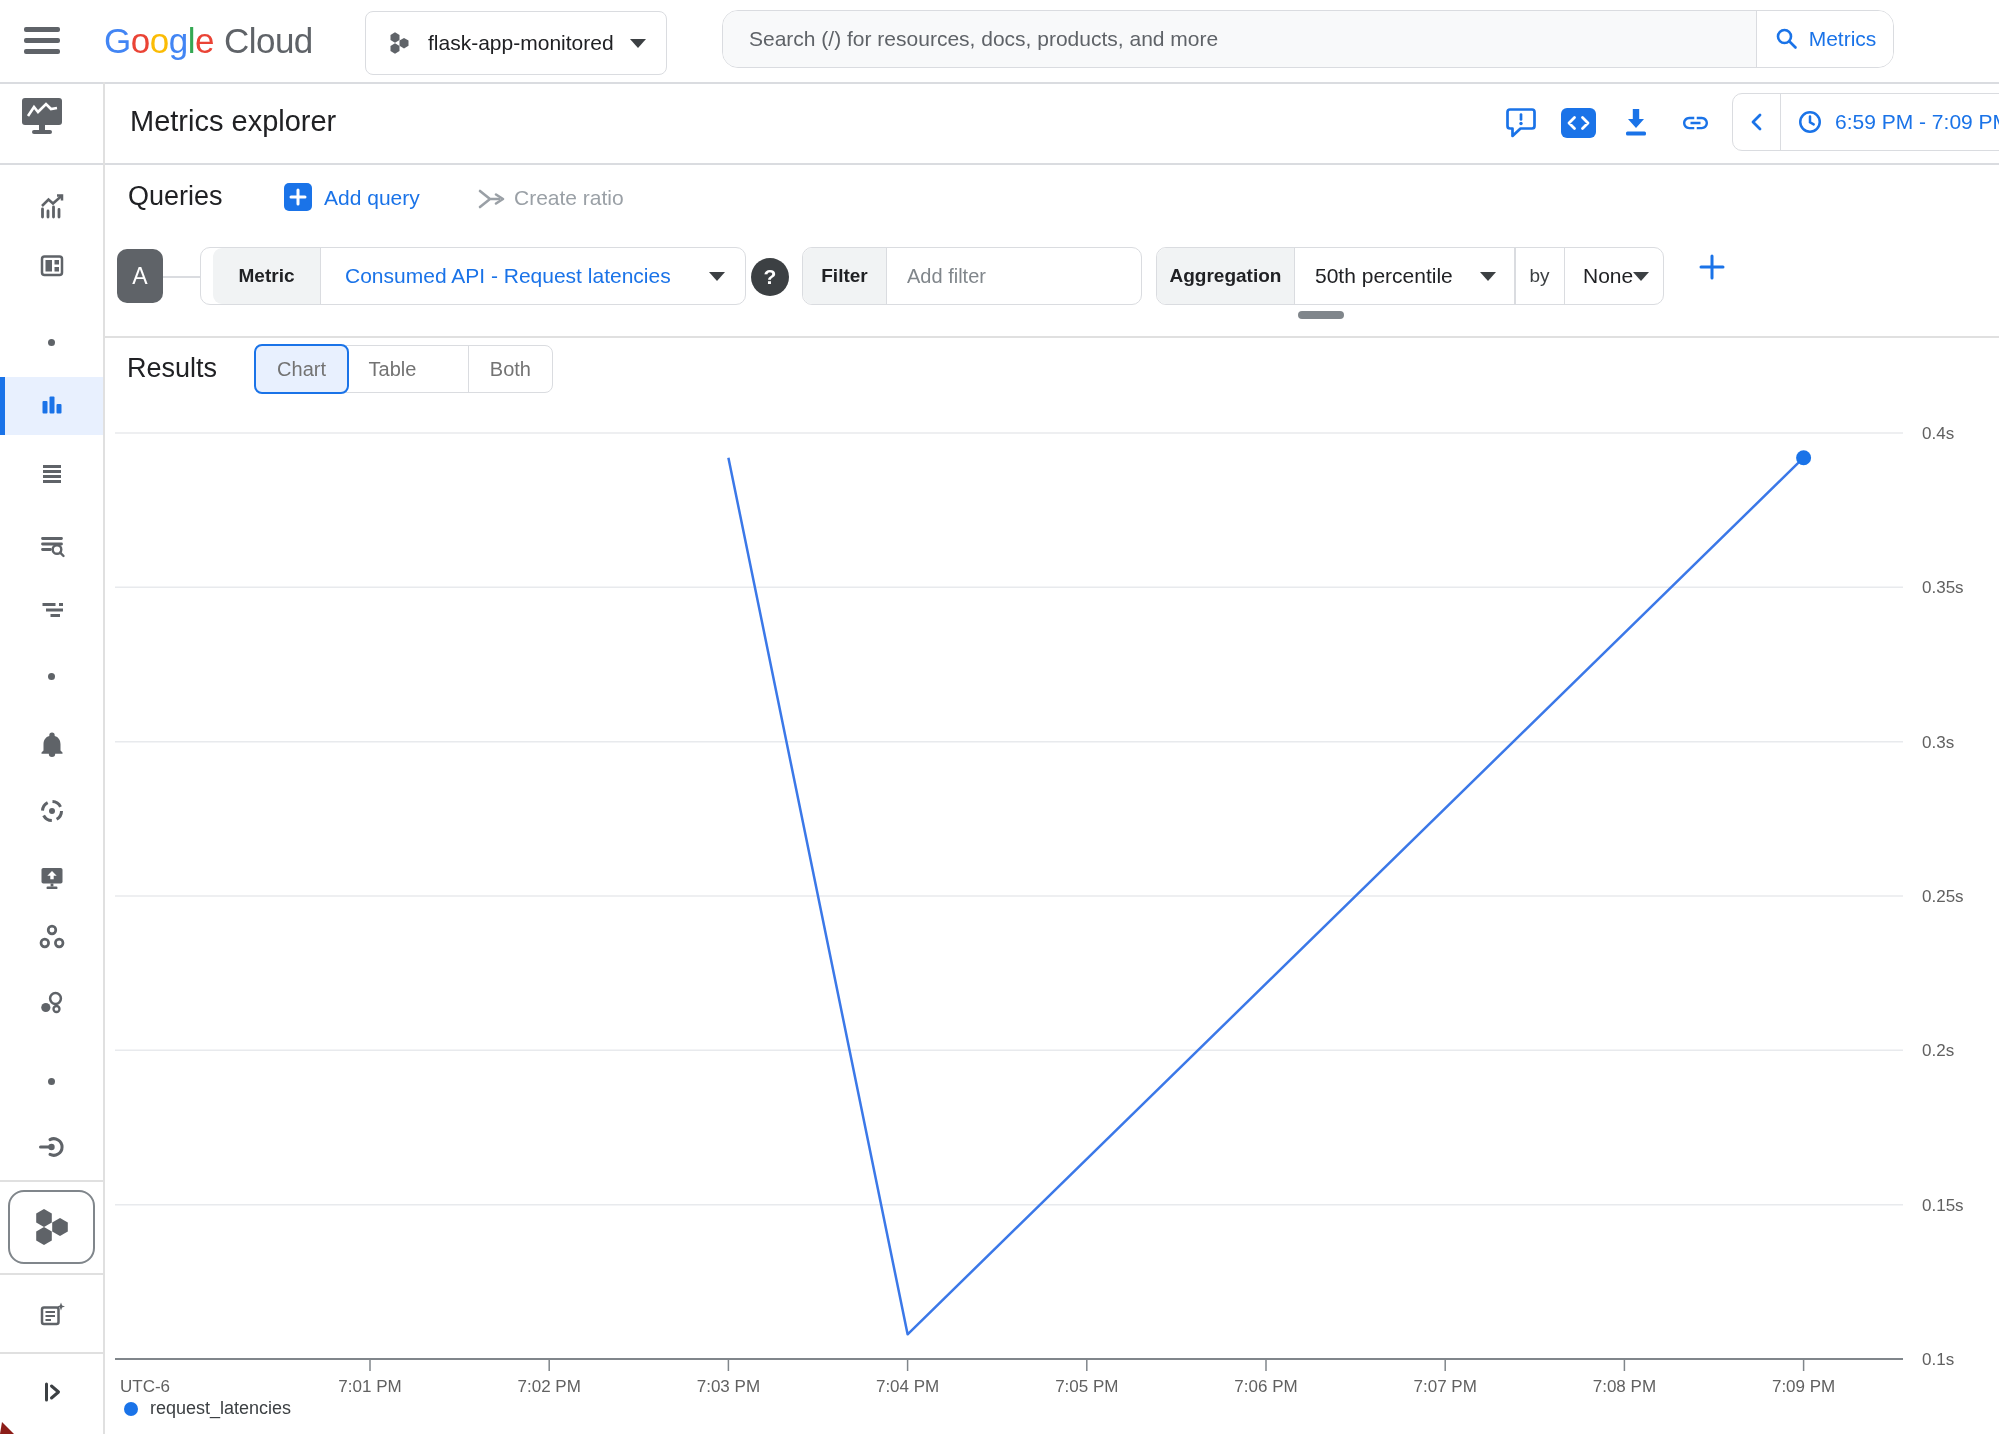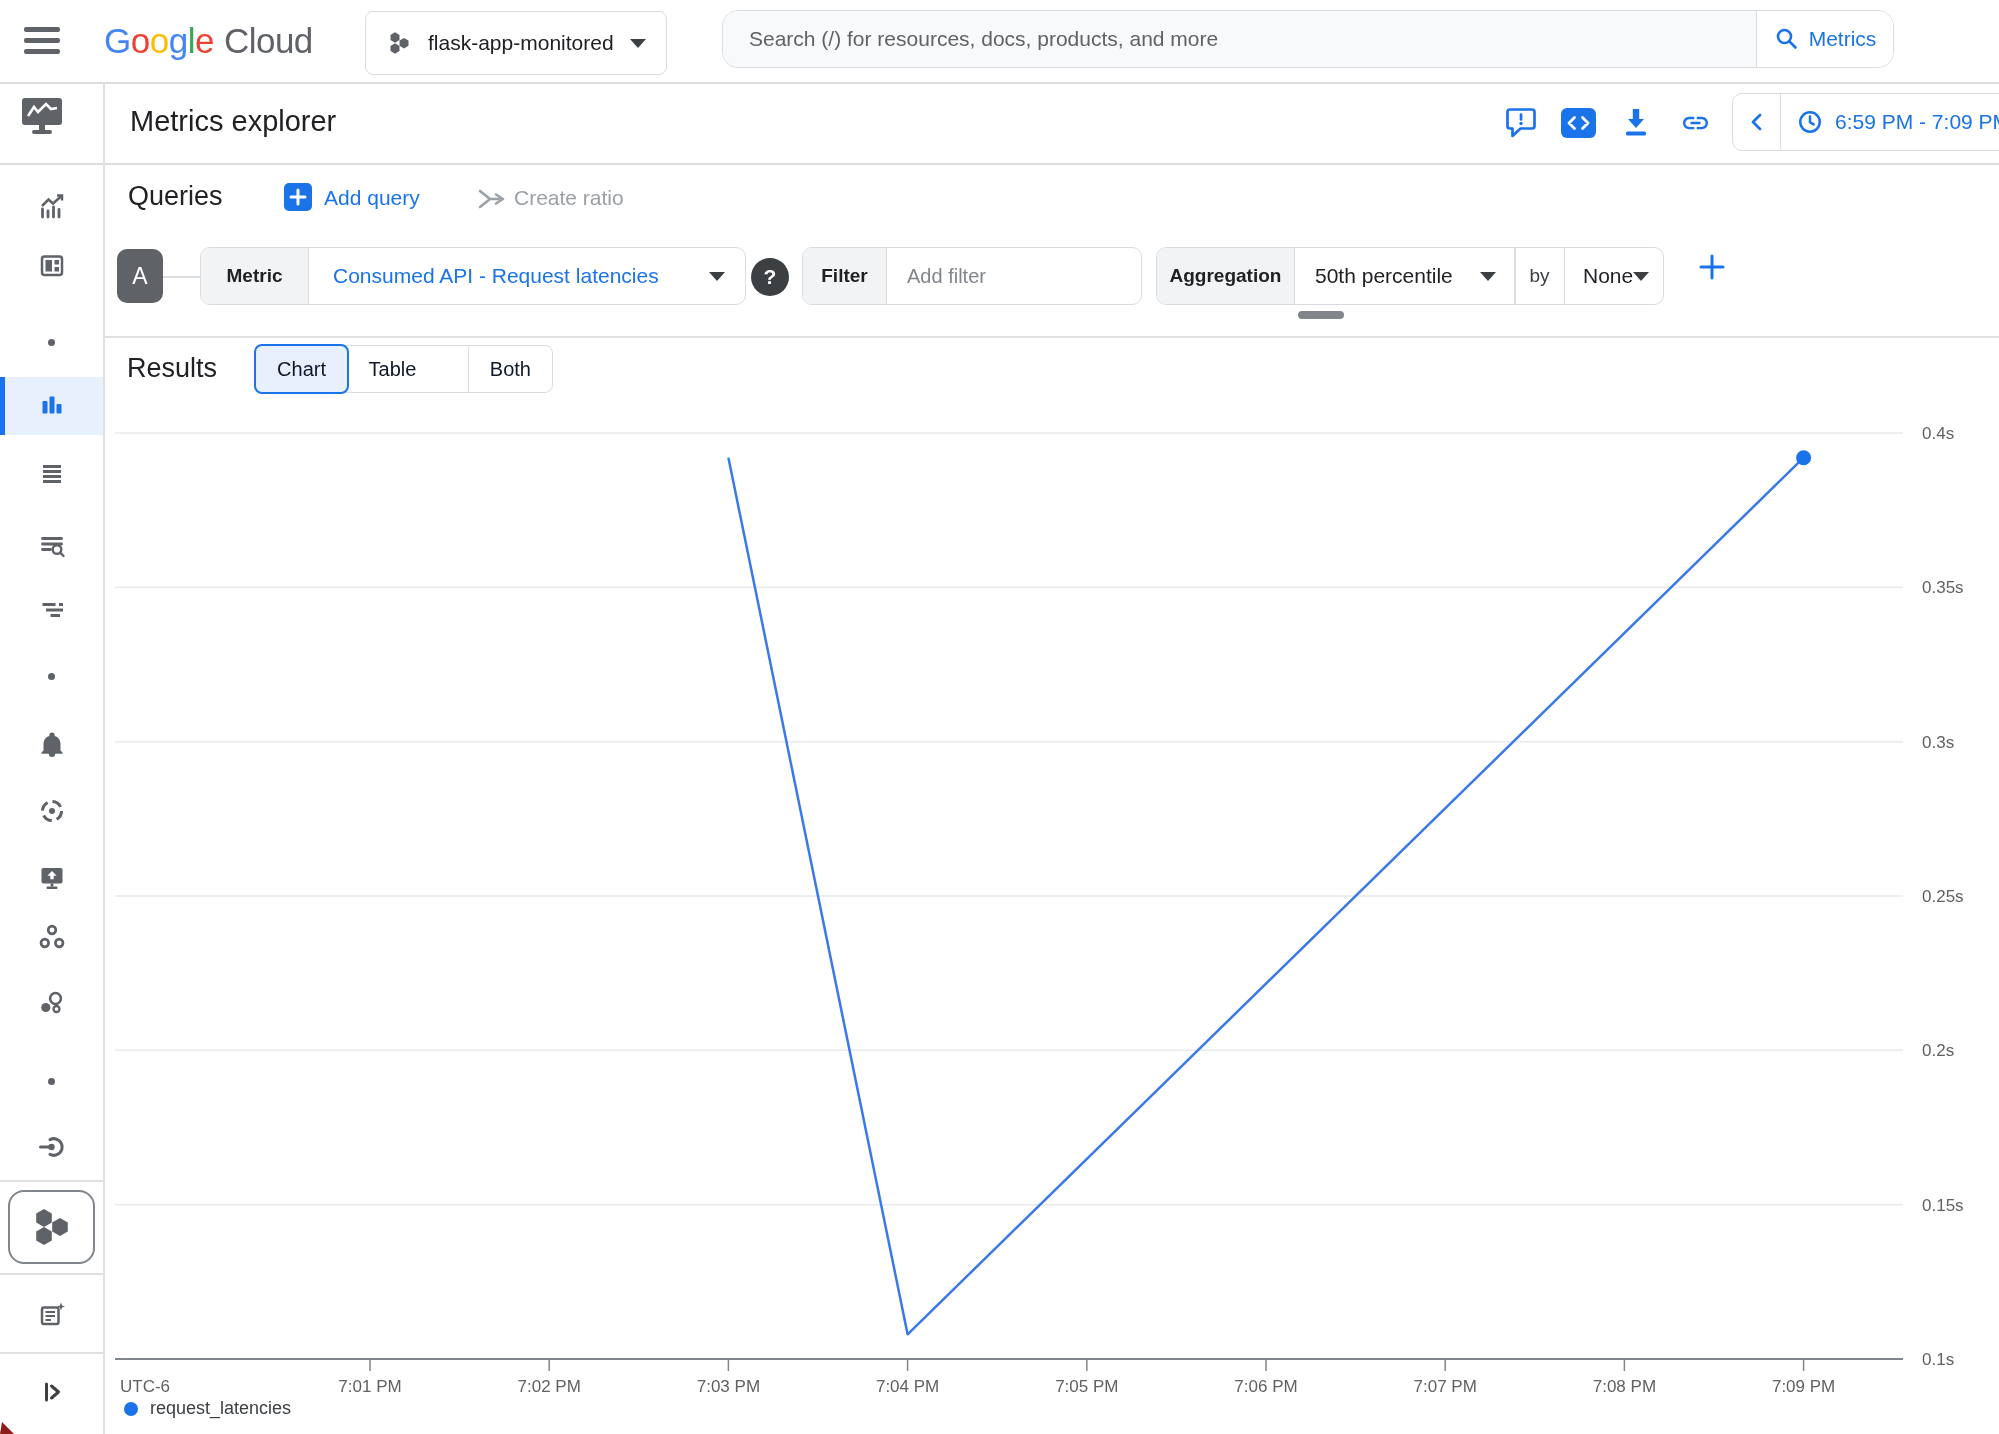--- a/index.html
+++ b/index.html
@@ -46,21 +46,21 @@
     font-size:19px; font-weight:600; color:#202124; }
   .qvalue { display:flex; align-items:center; font-size:21px; }
   .vdiv { width:1.5px; background:#dadce0; }
   .help-circle { width:38px; height:38px; border-radius:50%; background:#3c4043; color:#fff;
     display:flex; align-items:center; justify-content:center; font-size:21px; font-weight:700; }
   .drag-pill { width:46px; height:8px; border-radius:4px; background:#80868b; }
   .placeholder { color:#80868b; font-size:20px; }
 
   
   .segmented { display:flex; align-items:stretch; border:1.5px solid #dadce0; border-radius:8px; height:48px; background:#fff; }
-  .seg { display:flex; align-items:center; justify-content:center; color:#0f172a; font-size:20px; font-weight:500; cursor:pointer; }
+  .seg { display:flex; align-items:center; justify-content:center; color:#737373; font-size:20px; font-weight:500; cursor:pointer; }
   .seg.sel { background:#e8f0fe; border:2px solid #1a73e8; border-radius:8px; margin:-2px 0 -2px -2px; }
   .seg + .seg { border-left:1.5px solid #dadce0; }
   .seg.sel + .seg { border-left:none; }
 
   
   .sidebar-border { position:absolute; left:103px; top:82px; width:1.5px; height:1352px; background:#e0e0e0; }
   .nav { position:absolute; left:0; width:103px; display:flex; justify-content:center; cursor:pointer; }
   .nav-dot { position:absolute; left:48px; width:7px; height:7px; border-radius:50%; background:#5f6368; }
   .sdiv { position:absolute; left:0; width:103px; height:1.5px; background:#e0e0e0; }
   .sel-highlight { position:absolute; left:0; top:377px; width:103px; height:58px; background:#e8f0fe; }
@@ -168,21 +168,21 @@
 
   <svg class="abs" style="left:477px; top:186px;" width="30" height="26" viewBox="0 0 30 26">
     <path d="M3 5 L13 13 M3 21 L13 13 M13 13 h9" stroke="#9aa0a6" stroke-width="2.6" fill="none" stroke-linecap="round"></path>
     <path d="M19 8.5 L26 13 L19 17.5" stroke="#9aa0a6" stroke-width="2.6" fill="none" stroke-linecap="round" stroke-linejoin="round"></path>
   </svg>
   <div class="abs gray-link" style="left:514px; top:186px;">Create ratio</div>
 
   <div class="abs qbadge" style="left:117px; top:249px;">A</div>
   <div class="abs" style="left:163px; top:276px; width:37px; height:2px; background:#dadce0;"></div>
 
-  <div class="abs qbox" style="left:200px; top:247px; width:546px;">
+  <div class="abs qbox" style="left:200px; top:247px; width:546px;padding-left:12px;">
     <div class="qlabel" style="width:108px; border-radius:9px 0 0 9px;">Metric</div>
     <div class="qvalue" style="padding-left:24px; color:#1a73e8; flex:1;">Consumed API - Request latencies</div>
     <div style="display:flex; align-items:center; padding-right:20px;">
       <span class="caret"></span>
     </div>
   </div>
 
   <div class="abs help-circle" style="left:751px; top:258px;">?</div>
 
   <div class="abs qbox" style="left:802px; top:247px; width:340px;">

